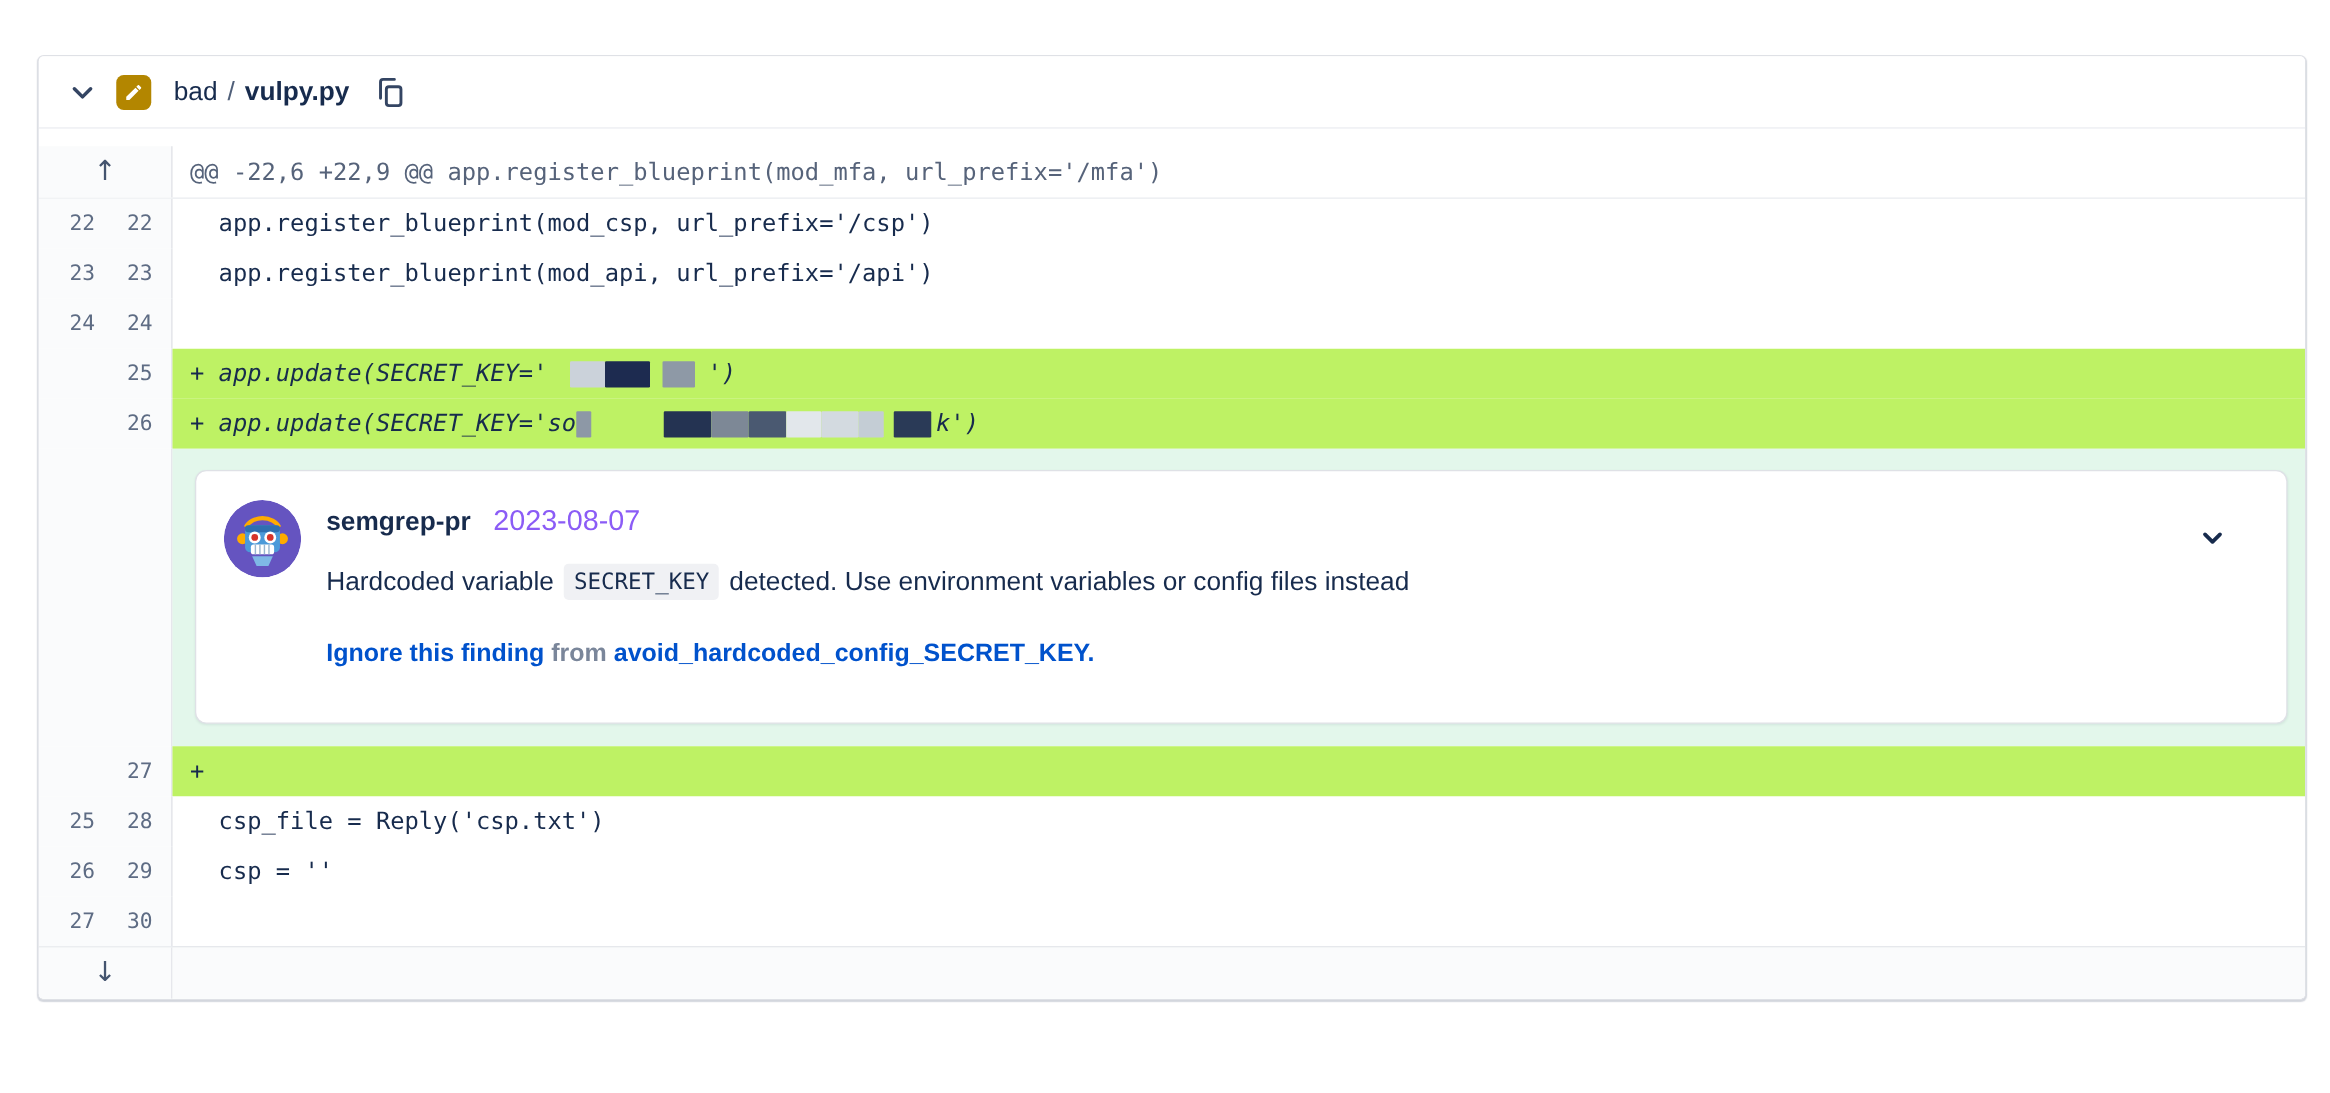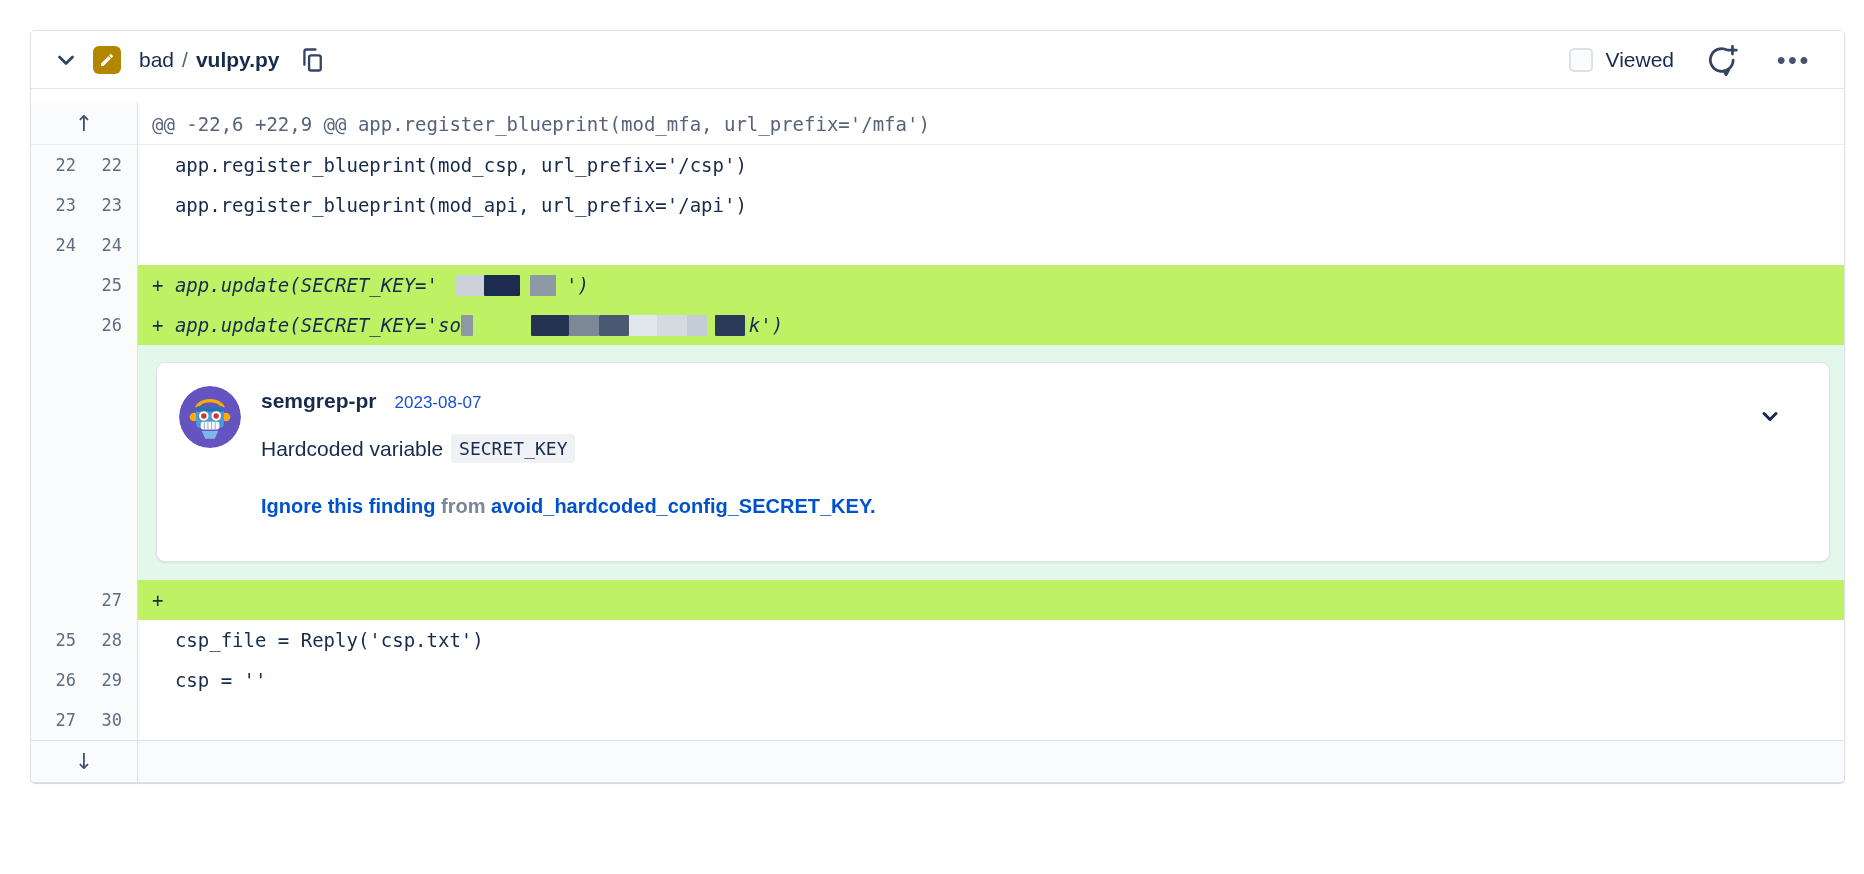--- a/index.html
+++ b/index.html
@@ -3,21 +3,21 @@
 <meta charset="utf-8">
 <style>
   * { box-sizing: border-box; }
   html,body { margin:0; padding:0; }
   body {
     width:1864px; height:874px; background:#ffffff;
     font-family:"Liberation Sans", sans-serif; color:#172B4D;
     position:relative; overflow:hidden;
   }
   .widget {
-    position:absolute; left:30px; top:30px; width:1815px;
+    position:absolute; left:30px; top:44px; width:1815px;
     background:#fff; border:1px solid #DFE1E6; border-radius:5px;
     box-shadow:0 1px 1px rgba(9,30,66,0.18);
     overflow:hidden;
   }
   
   .hdr {
     height:58px; display:flex; align-items:center;
     padding:0 28px 0 20px; border-bottom:1px solid #E4E6EB; background:#fff;
   }
   .hdr-left { display:flex; align-items:center; flex:1; }
@@ -75,21 +75,21 @@
   .comment-area { flex:1; background:#E3F7EB; padding:17px 14px 18px 18px; }
   .card {
     position:relative; background:#fff; border:1px solid #DFE1E6; border-radius:9px;
     box-shadow:0 1px 2px rgba(9,30,66,0.08);
     padding:23px 28px 26px 22px; display:flex;
   }
   .avatar { width:62px; height:62px; min-width:62px; border-radius:50%; overflow:hidden; }
   .card-main { margin-left:20px; padding-top:3px; }
   .c-meta { display:flex; align-items:baseline; margin-bottom:21px; }
   .c-author { font-weight:bold; font-size:21px; color:#172B4D; }
-  .c-date { font-size:17px; color:#1d4ed8; margin-left:18px; }
+  .c-date { font-size:23px; color:#8b5cf6; margin-left:18px; }
   .c-body { font-size:21px; color:#172B4D; margin-bottom:32px; display:flex; align-items:center; }
   .code-chip {
     font-family:"DejaVu Sans Mono", monospace; font-size:18px; color:#172B4D;
     background:#F0F1F4; border-radius:4px; padding:4px 8px; margin:0 8px;
   }
   .c-ignore { font-size:20px; font-weight:bold; margin-bottom:17px; }
   .c-ignore .lnk { color:#0052CC; cursor:pointer; }
   .c-ignore .mid { color:#7A869A; }
   .c-actions { font-size:21px; color:#6B778C; }
   .c-actions .act { cursor:pointer; }
@@ -122,34 +122,20 @@
         <span class="dir">bad</span>
         <span class="sep">/</span>
         <span class="fname">vulpy.py</span>
       </span>
       <button class="icon-btn copy-btn">
         <svg width="28" height="28" viewBox="0 0 24 24" fill="none" stroke="#344563" stroke-width="2" stroke-linecap="round" stroke-linejoin="round">
           <rect x="9.5" y="8" width="10" height="13" rx="1.8"></rect>
           <path d="M5.5 16V4.8C5.5 3.8 6.3 3 7.3 3H15"></path>
         </svg>
       </button>
-    </div>
-    <div class="hdr-right">
-      <span class="viewed-wrap">
-        <span class="checkbox"></span>
-        <span class="viewed-label">Viewed</span>
-      </span>
-      <button class="icon-btn addc-btn">
-        <svg width="34" height="32" viewBox="0 0 26 24" fill="none" stroke="#344563" stroke-width="2.1" stroke-linecap="round" stroke-linejoin="round">
-          <path d="M21.5 12a8.7 8.7 0 1 1-4.6-7.7"></path>
-          <path d="M14.5 20.3l1.6 3 1.8-3.2"></path>
-          <path d="M21 1.5v6M18 4.5h6"></path>
-        </svg>
-      </button>
-      <button class="icon-btn more-btn">•••</button>
     </div>
   </div>
 
   <div class="diff">
     <div class="spacer"></div>
 
     <div class="row hunk">
       <div class="gutter center">
         <span class="arrow-glyph">↑</span>
       </div>
@@ -218,20 +204,21 @@
             </svg>
           </span>
           <div class="card-main">
             <div class="c-meta">
               <span class="c-author">semgrep-pr</span>
               <span class="c-date">2023-08-07</span>
             </div>
             <div class="c-body">
               <span>Hardcoded variable</span>
               <span class="code-chip">SECRET_KEY</span>
+              <span>detected. Use environment variables or config files instead</span>
             </div>
             <div class="c-ignore">
               <span class="lnk">Ignore this finding</span>
               <span class="mid"> </span>
               <span class="mid">from</span>
               <span class="mid"> </span>
               <span class="lnk">avoid_hardcoded_config_SECRET_KEY</span><span class="lnk">.</span>
             </div>
           </div>
           <button class="icon-btn card-chev">

